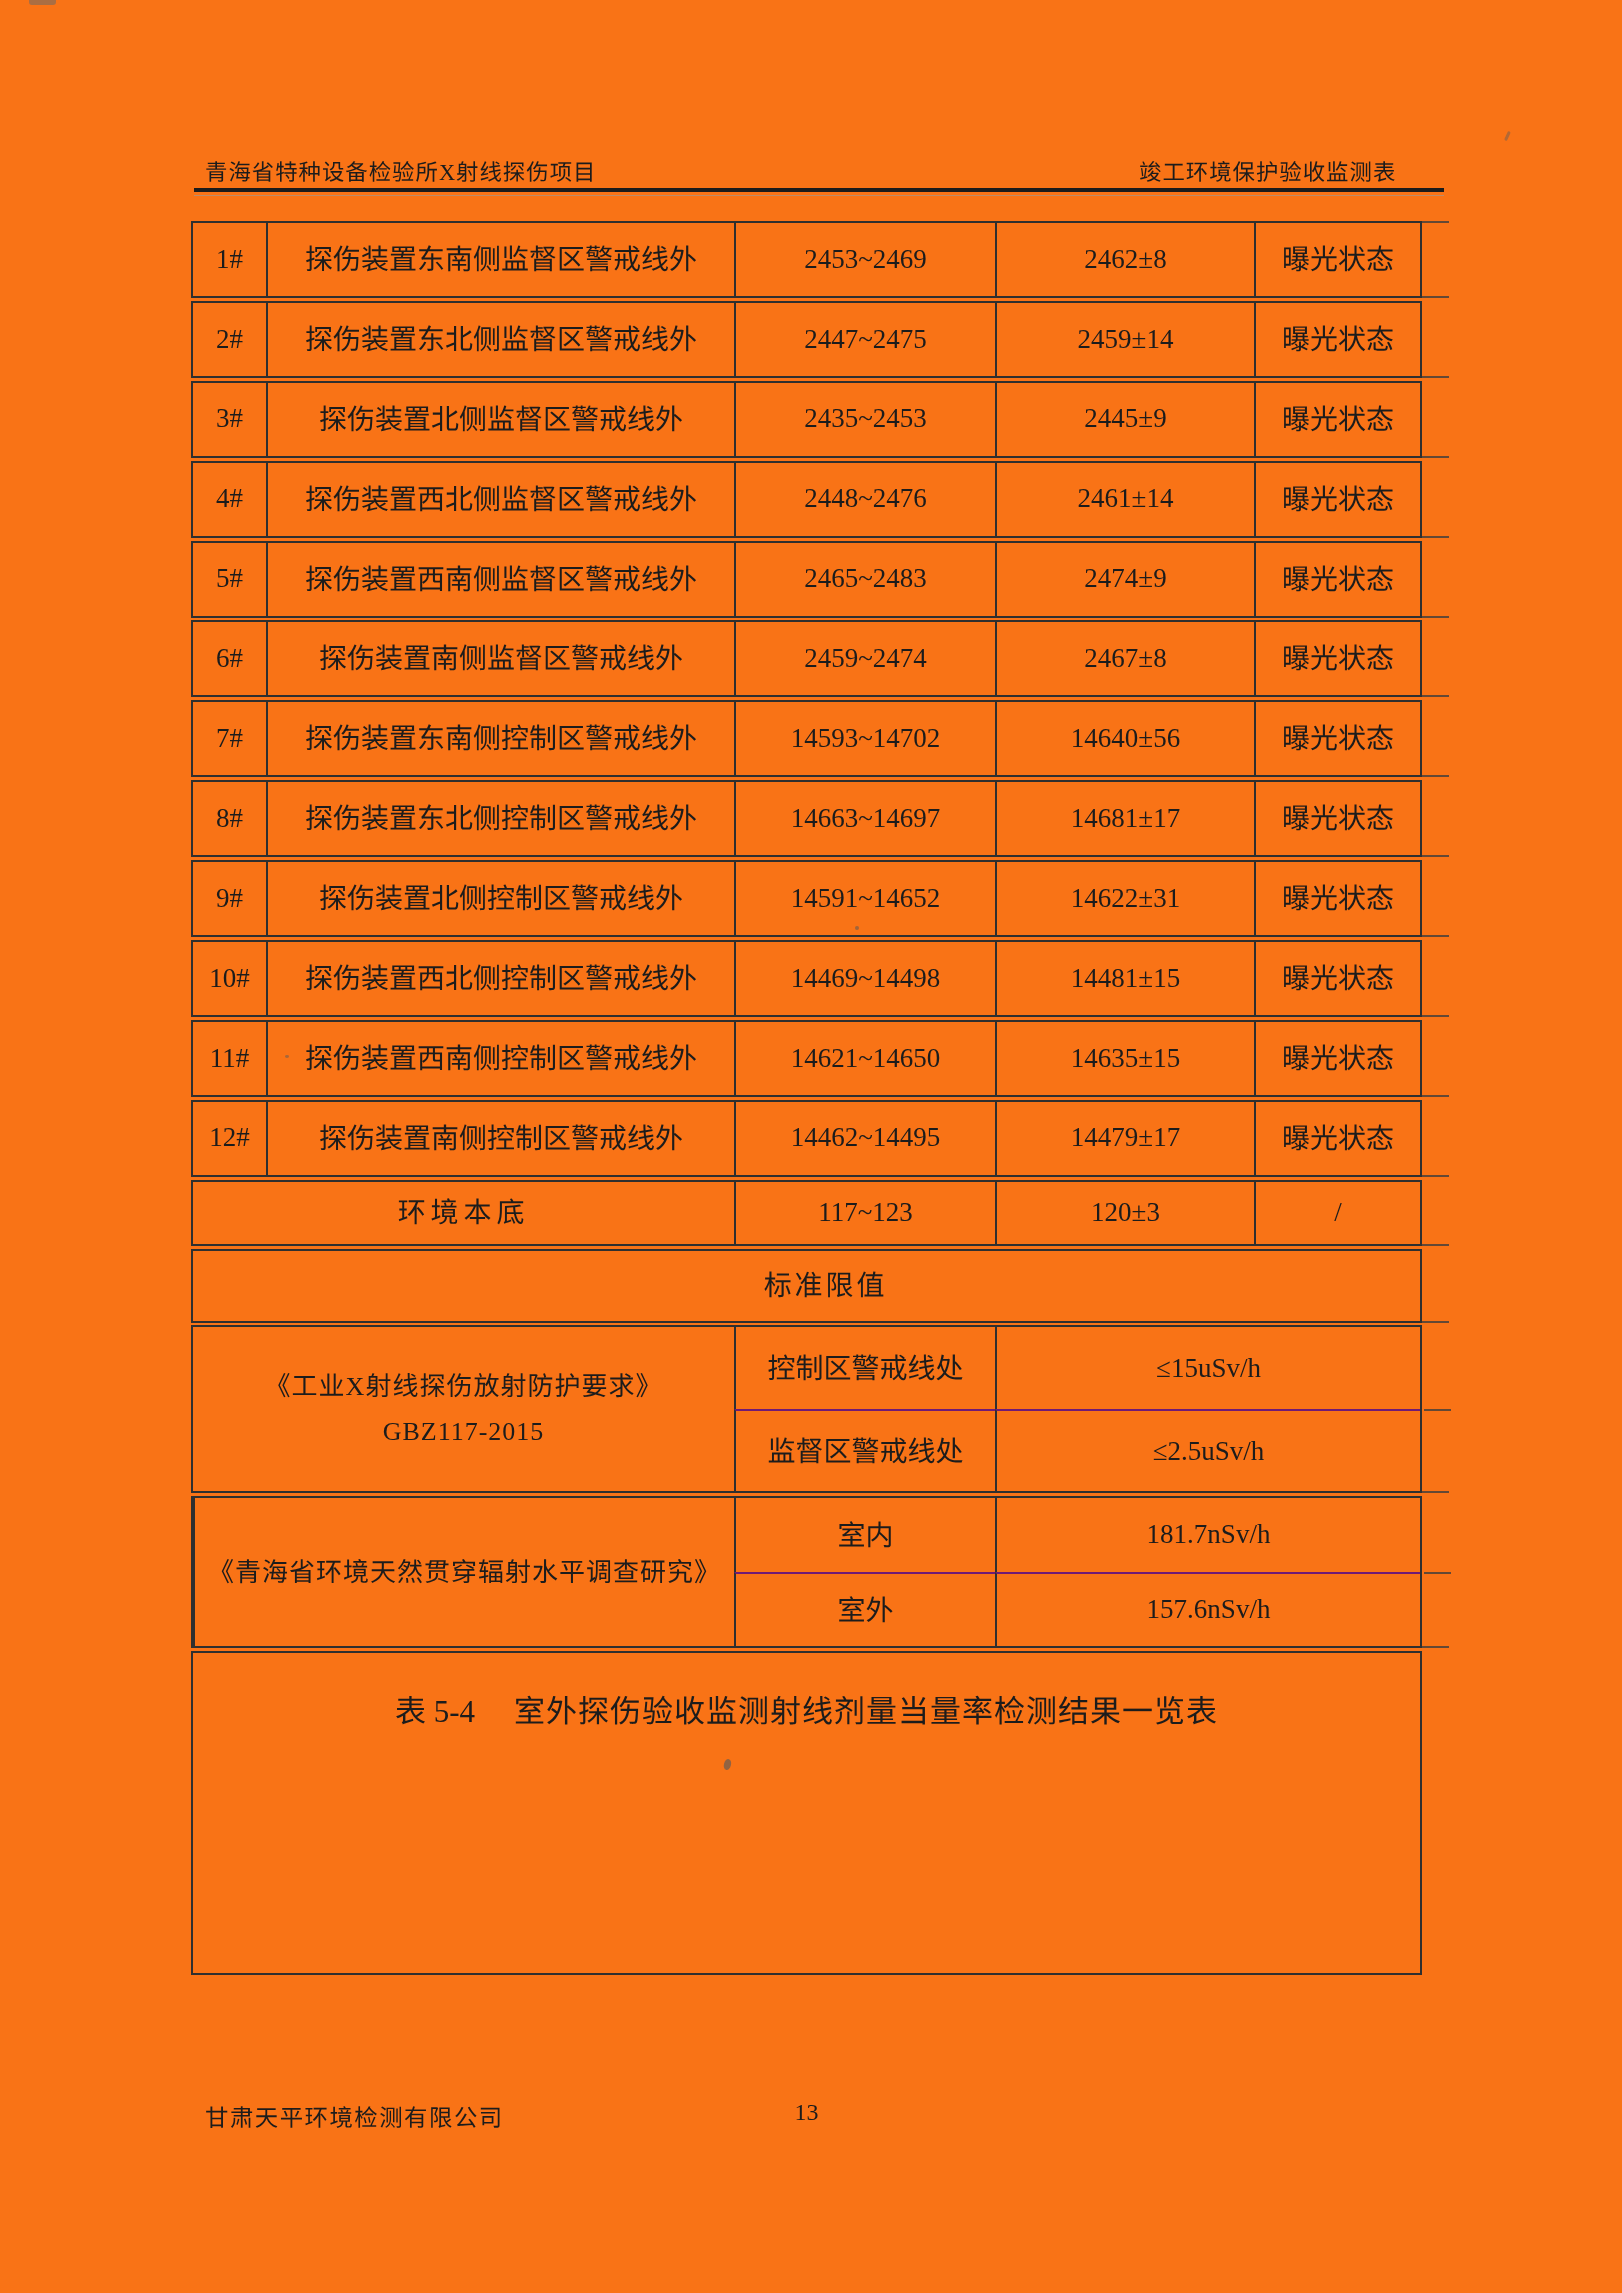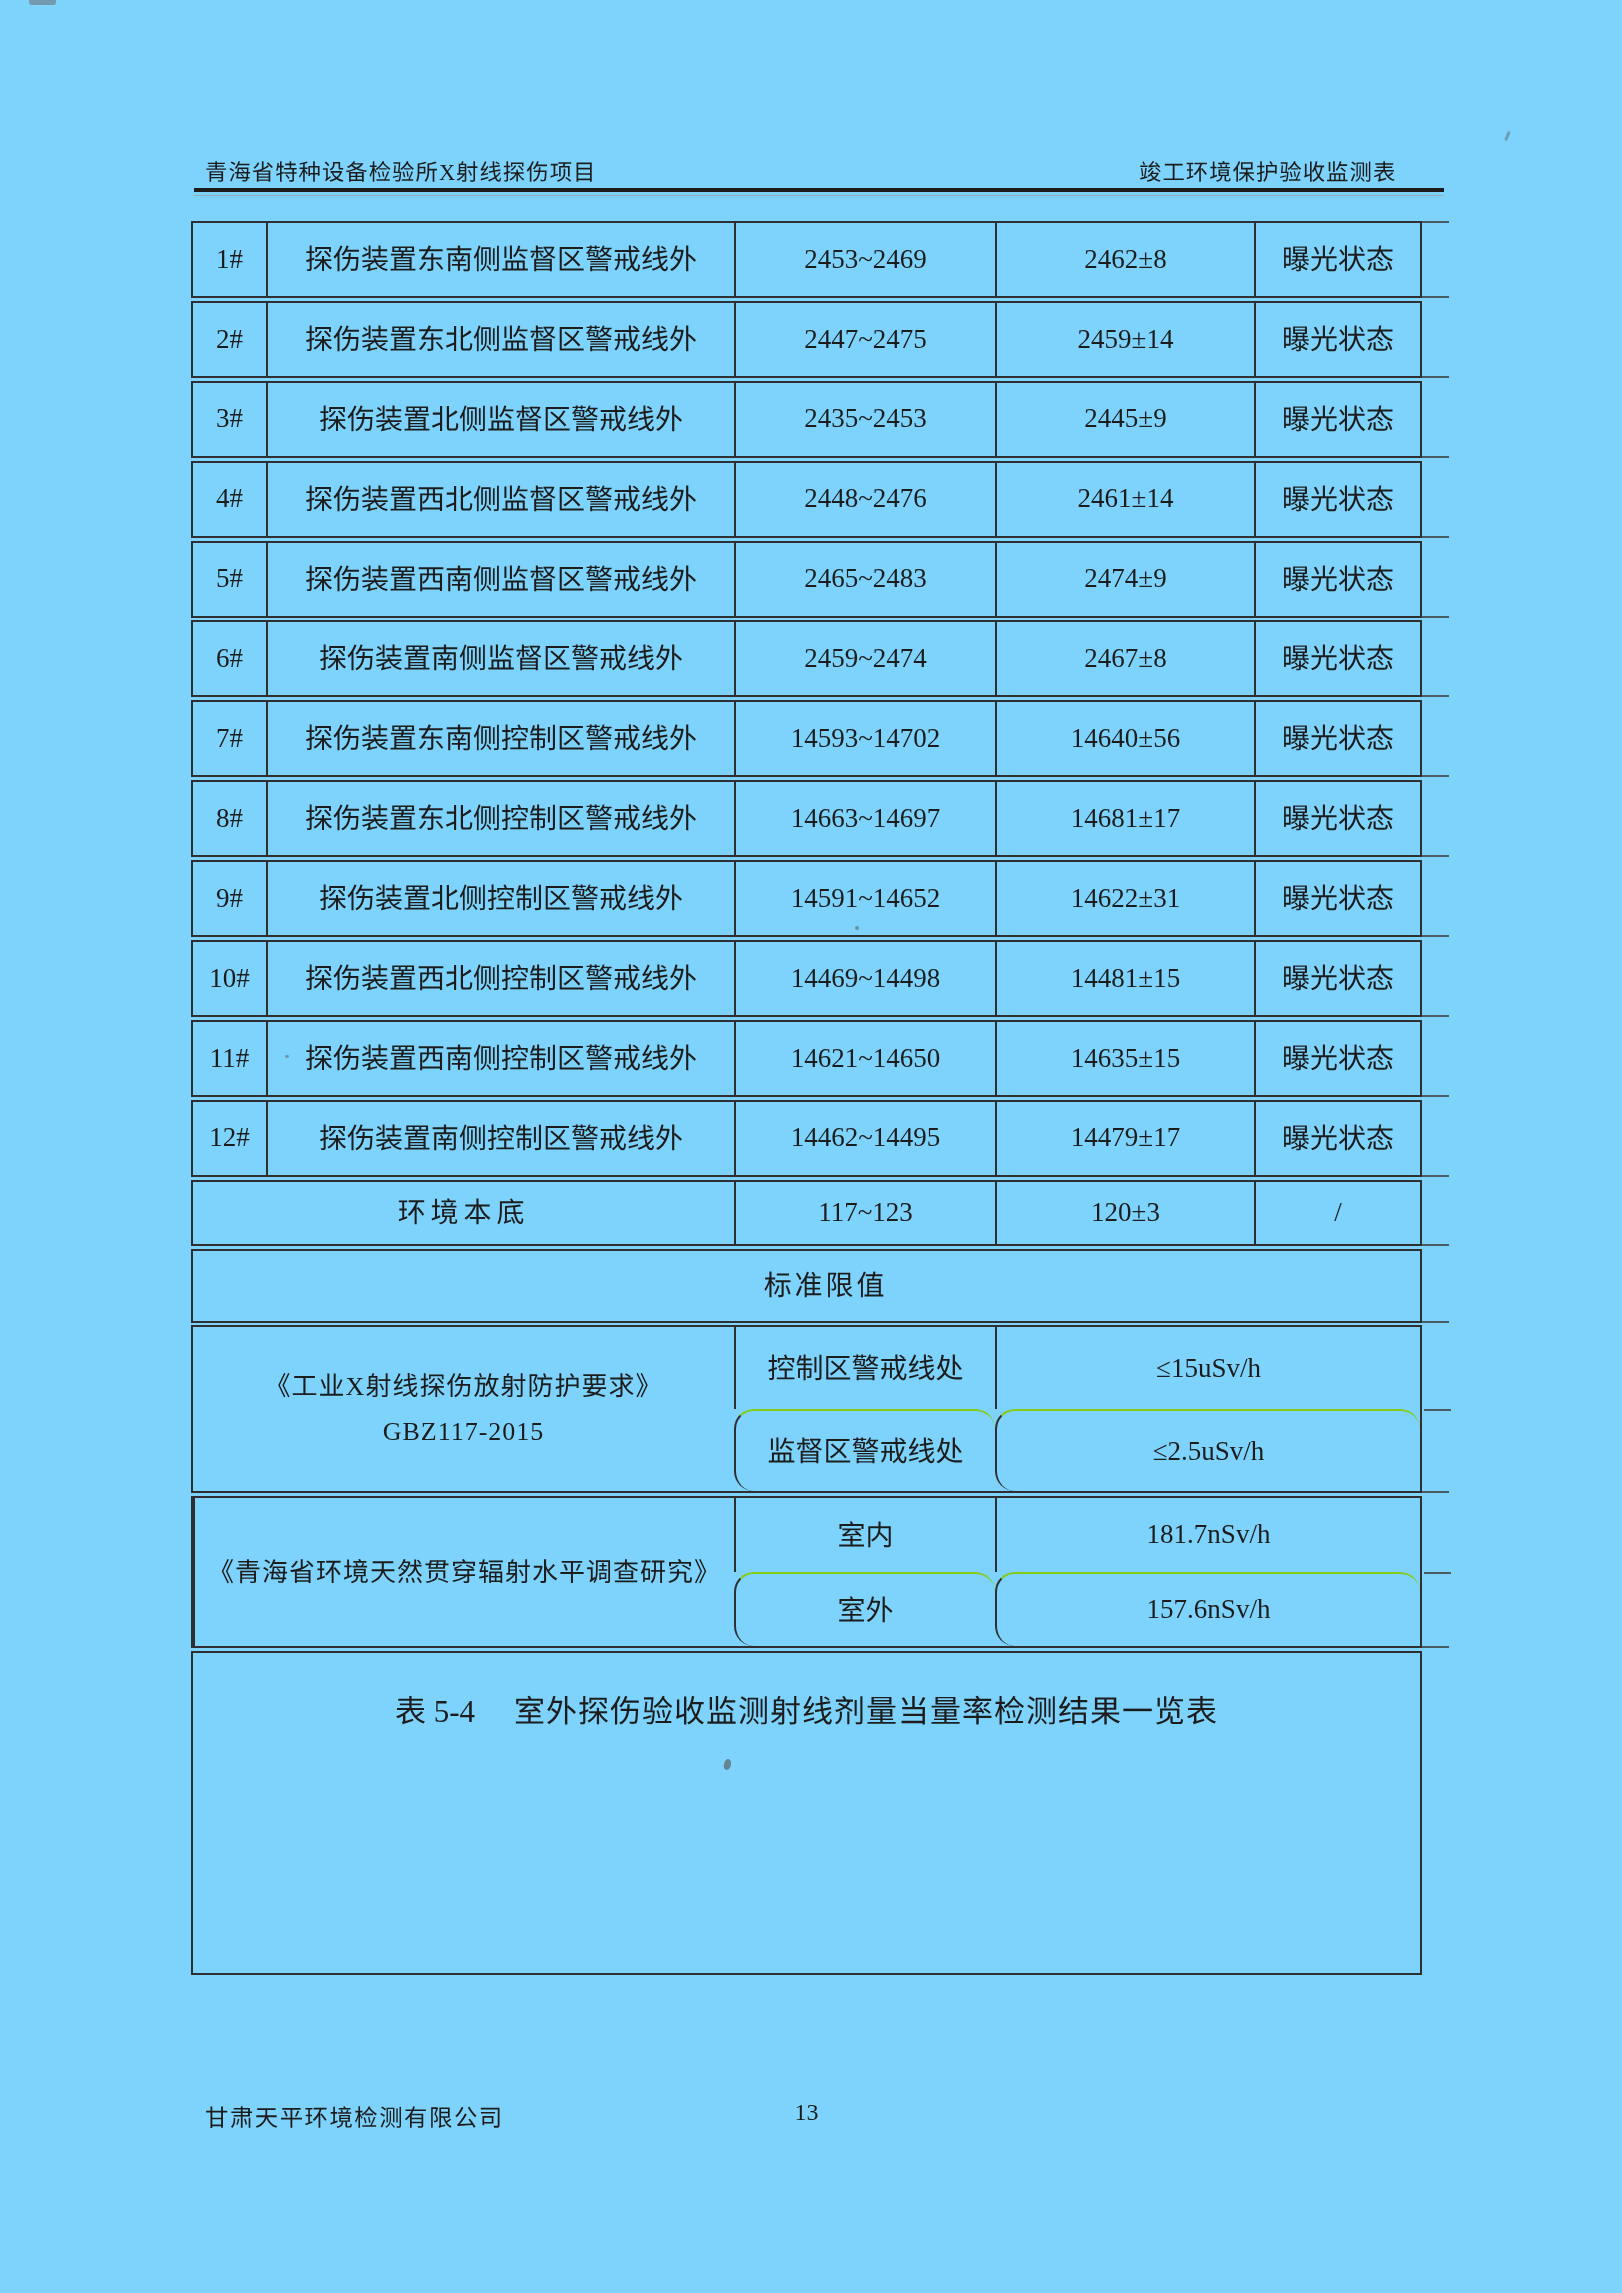--- a/index.html
+++ b/index.html
@@ -1,19 +1,19 @@
 <!DOCTYPE html>
 <html lang="zh-CN"><head>
 <meta charset="utf-8">
 <style>
   html,body{margin:0;padding:0;}
   body{width:1623px;height:2294px;background:#e9e9e9;}
   .page{
     position:relative;width:1623px;height:2294px;overflow:hidden;
-    background:#7dd3fc;
+    background:#f97316;
     font-family:"Liberation Serif","DejaVu Serif",serif;
     color:#1c1c1c;
   }
   
   .hdr-left{position:absolute;left:205px;top:154px;font-size:22.4px;letter-spacing:1px;white-space:nowrap;}
   .hdr-right{position:absolute;left:1139px;top:154px;font-size:22.4px;letter-spacing:1px;white-space:nowrap;}
   .hdr-rule{position:absolute;left:194px;top:188px;width:1250px;height:3.9px;background:#1b1b1b;}
   .hdr-rule-thin{position:absolute;left:194px;top:195px;width:1250px;height:1px;background:#9a9a9a;opacity:.65;}
   
   .tbl{position:absolute;left:191px;top:221px;width:1231px;}
@@ -36,21 +36,21 @@
   }
   .cell.cjk{font-size:28px;}
   .cell + .cell{border-left:2px solid #2f2f2f;}
   .h-data{height:77px;grid-template-columns:73px 468px 261px 259px 1fr;}
   .h-env{height:66px;grid-template-columns:541px 261px 259px 1fr;}
   .h-limit{height:74px;grid-template-columns:1fr;}
   .std-block{height:168px;grid-template-columns:541px 261px 1fr;grid-template-rows:1fr 1fr;}
   .qh-block{height:152px;grid-template-columns:541px 261px 1fr;grid-template-rows:1fr 1fr;}
   .src-cell{grid-row:1/3;flex-direction:column;font-size:26px;line-height:1.75;letter-spacing:1px;}
   .sub-top{border-left:2px solid #2f2f2f;}
-  .sub-bot{border-left:2px solid #2f2f2f;border-top:2px solid #84cc16;position:relative;border-radius:20px;}
+  .sub-bot{border-left:2px solid #2f2f2f;border-top:2px solid #701a75;position:relative;}
   .sub-bot.val-cell::after{ 
     content:"";position:absolute;right:-31px;top:-2px;width:27px;height:2px;
     background:#3d3d3d;opacity:.8;
   }
   .env-label{letter-spacing:4.9px;}
   .limit-label{letter-spacing:2.9px;padding-left:38px;}
   .caption-block{height:324px;display:block;padding-top:11.7px;}
   .caption-line{display:flex;justify-content:center;align-items:baseline;gap:39px;font-size:31px;}
   .caption-title{letter-spacing:1px;margin-top:21px;}
   

